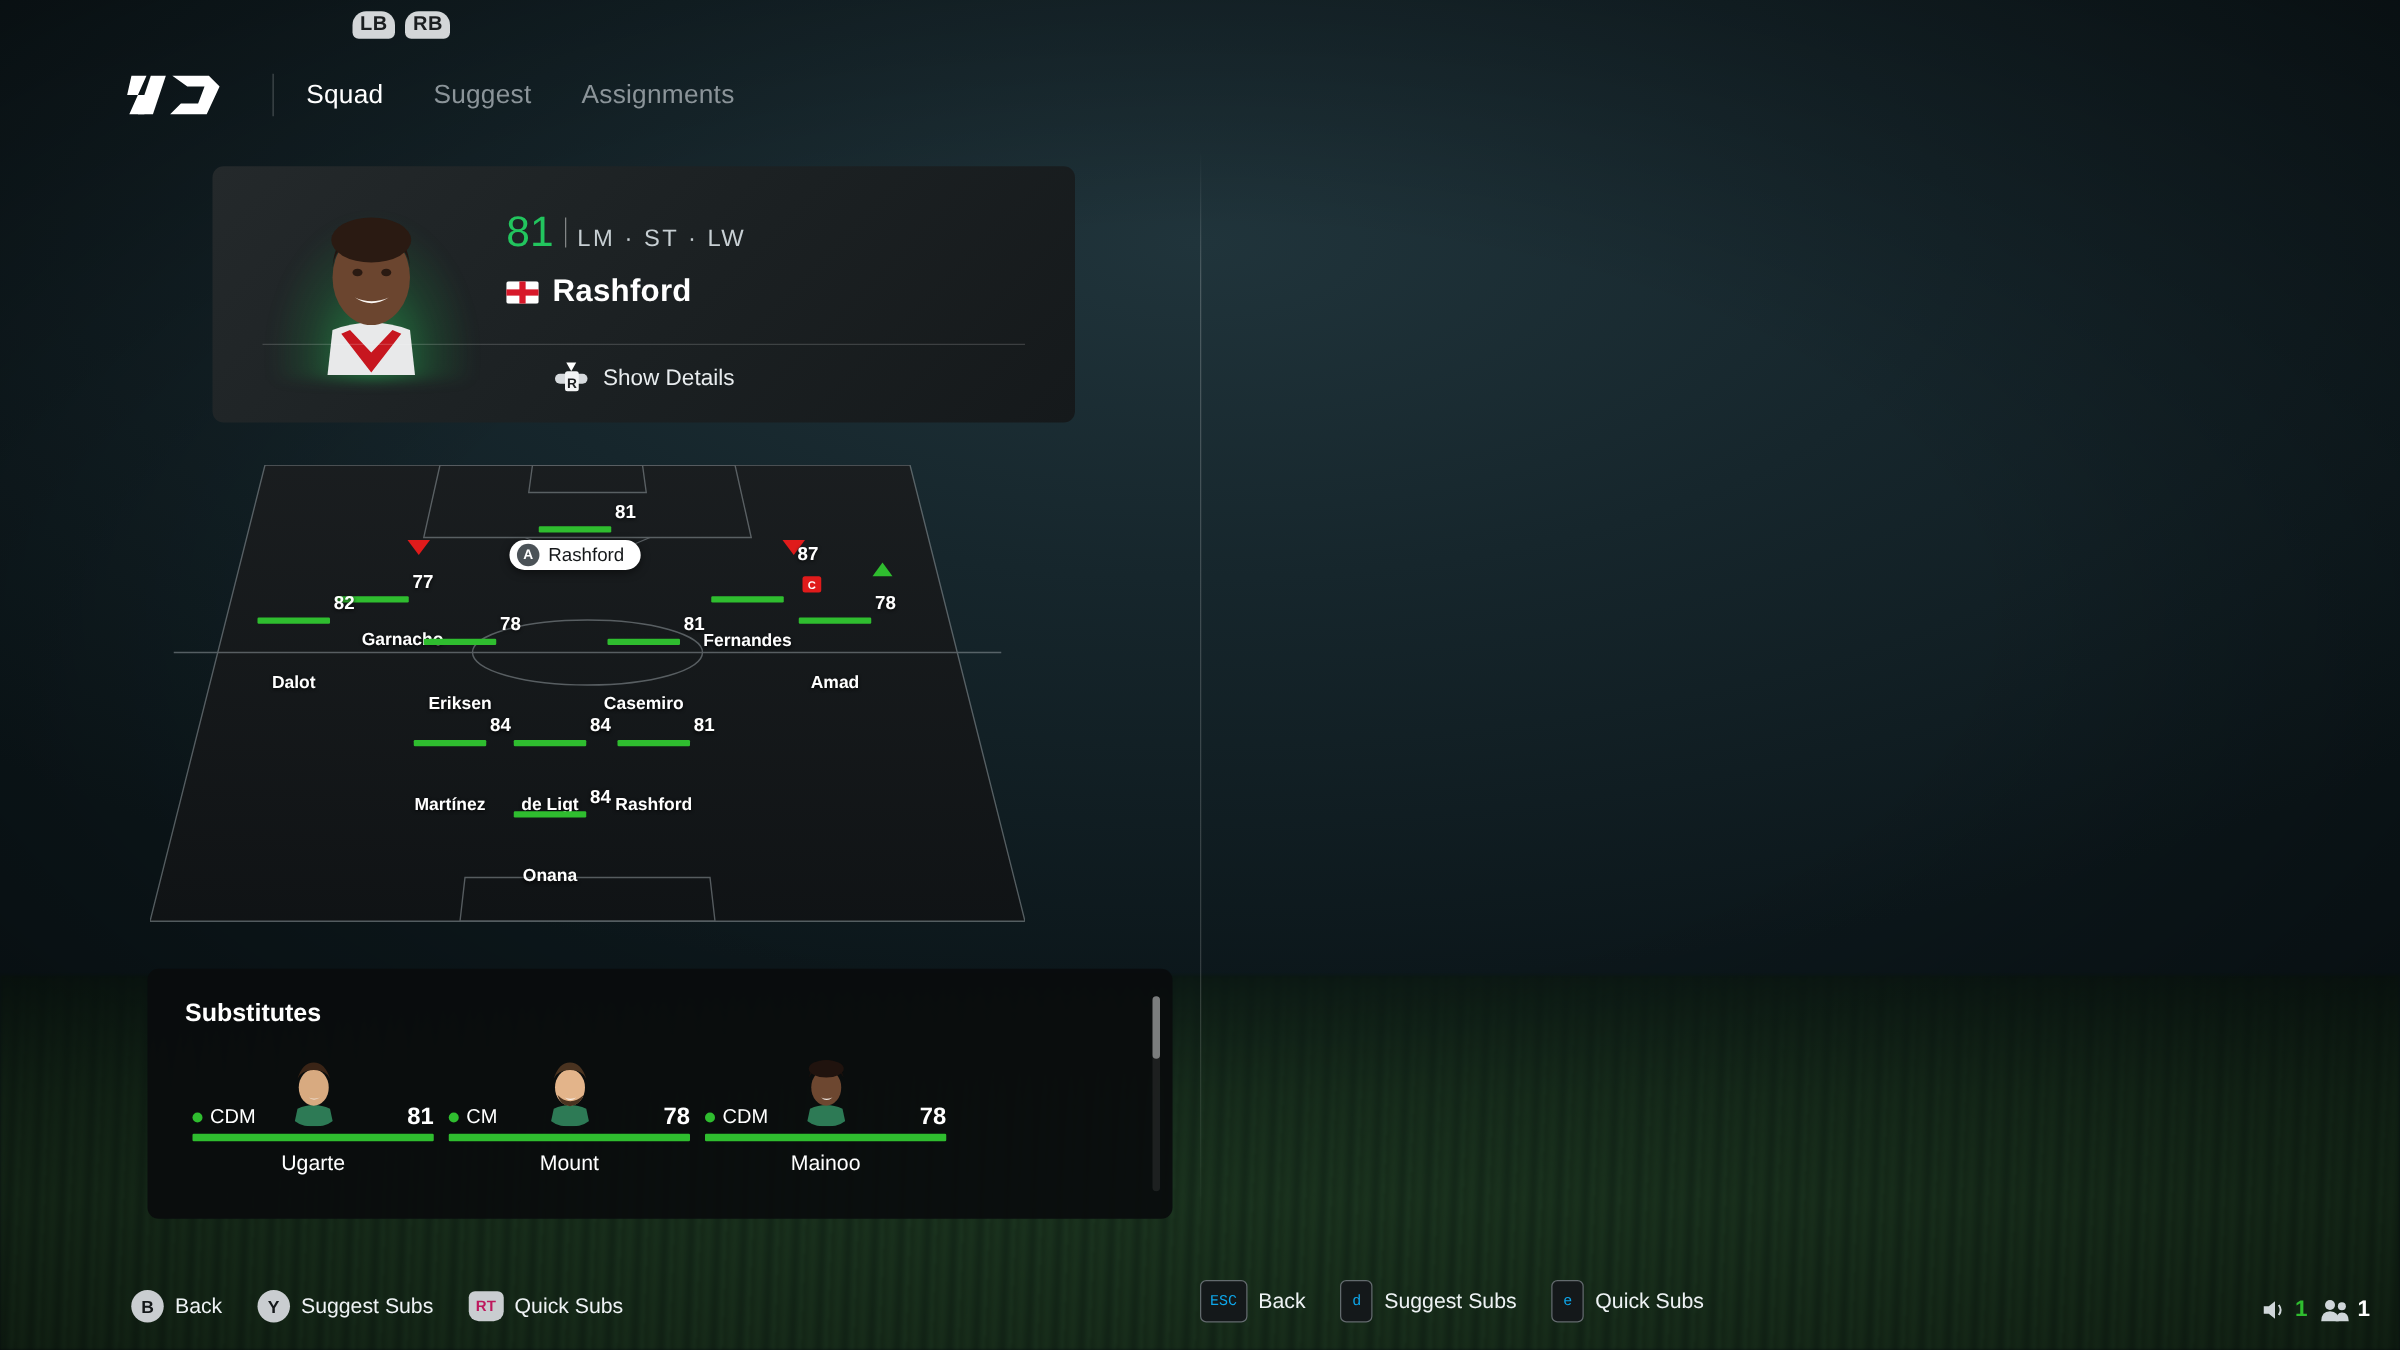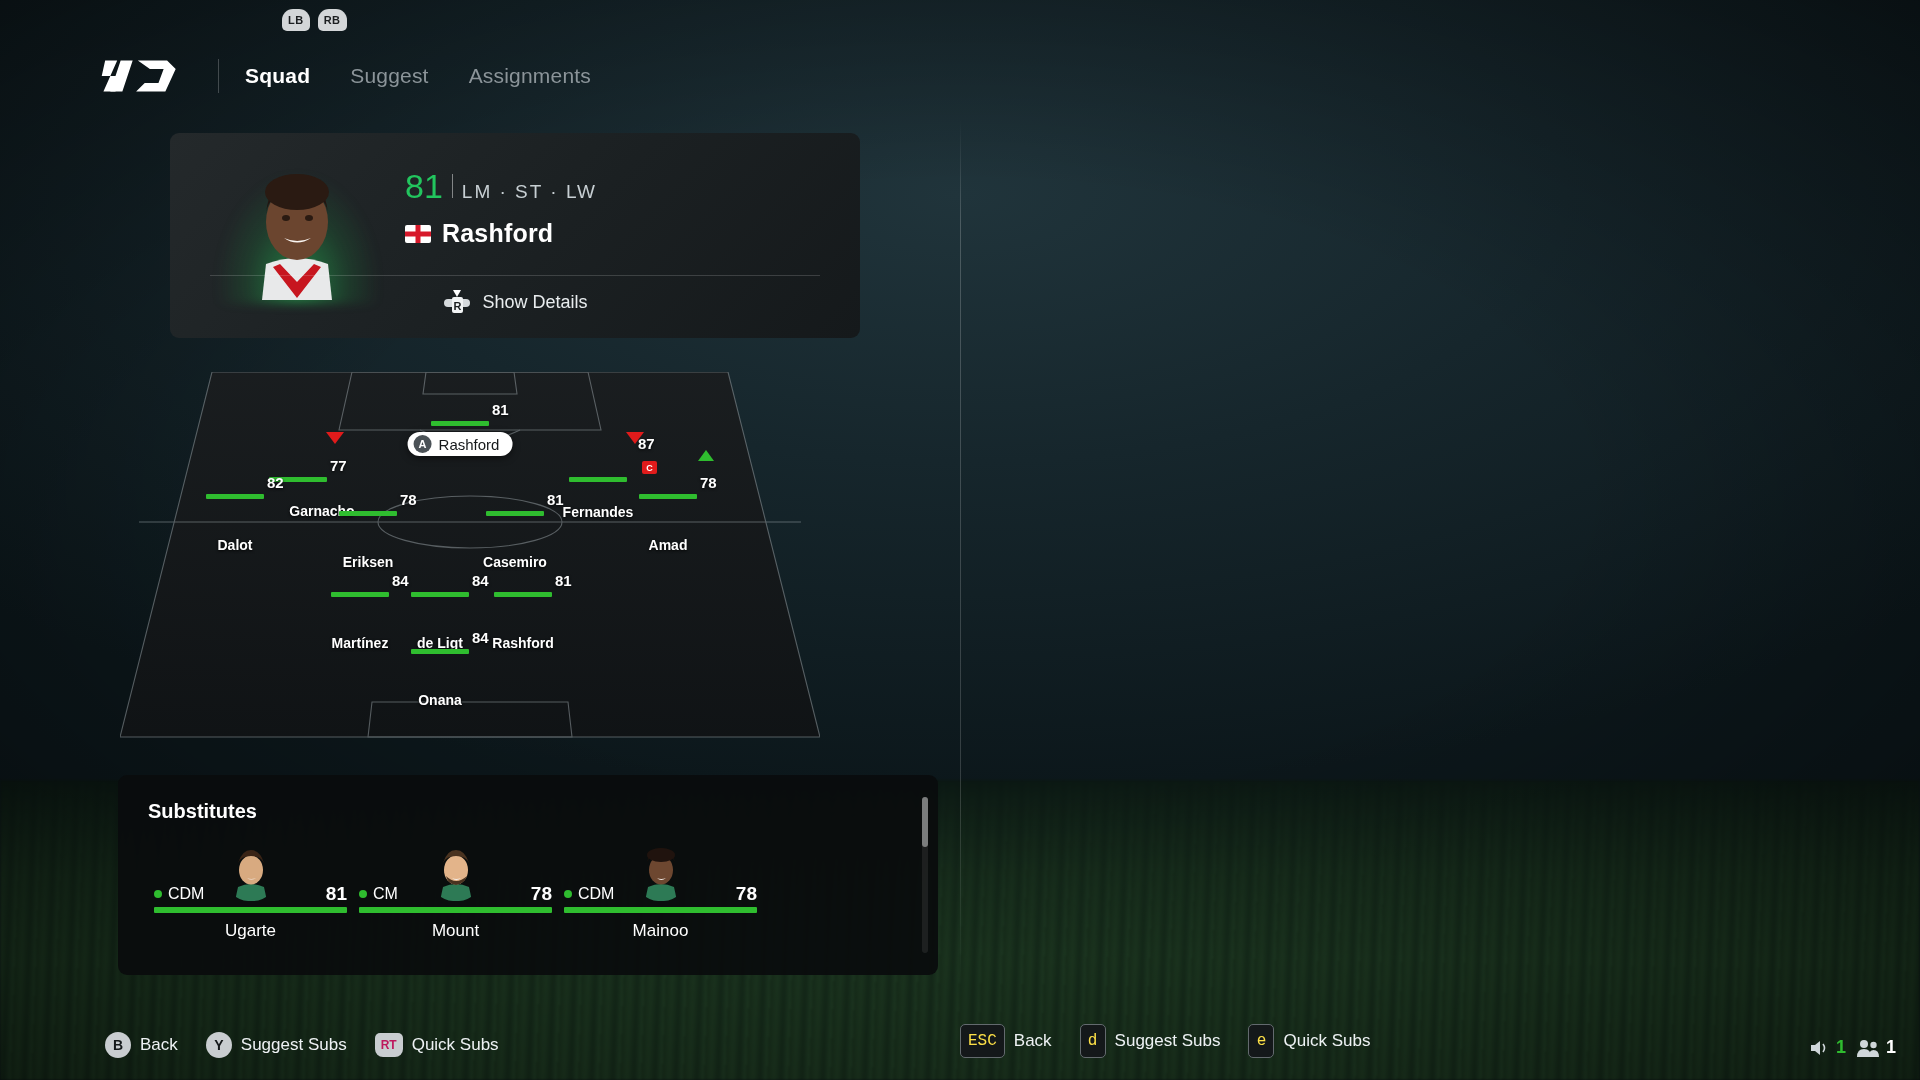--- a/index.html
+++ b/index.html
@@ -45,30 +45,30 @@
 
   
   .tab-hints { position: absolute; top: 9px; display: flex; gap: 8px; }
   .hint-key {
     display: inline-flex; align-items: center; justify-content: center;
     min-width: 26px; height: 22px; padding: 0 6px;
     font-size: 12px; font-weight: bold; letter-spacing: .5px;
   }
   .hint-key.bumper {
     background: #d3d6d8; color: #1b1e20;
-    border-radius: 11px 11px 5px 5px; font-size: 11px;
+    border-radius: 11px 11px 5px 5px; font-size: 16px;
   }
 
   
   .header { position: absolute; top: 50px; display: flex; align-items: center; height: 52px; }
   .ko-logo { width: 86px; height: 46px; flex: none; }
   .nav-sep { width: 1px; height: 34px; background: rgba(255,255,255,0.22); margin: 0 26px 0 32px; }
   .nav { display: flex; align-items: center; gap: 40px; }
   .nav-item { font-size: 21px; color: #8b9499; letter-spacing: .2px; white-space: nowrap; }
-  .nav-item.active { color: #fff; font-weight: bold; text-align: right; }
+  .nav-item.active { color: #fff; font-weight: normal; text-align: right; }
 
   
   .player-card {
     position: absolute; top: 133px; width: 690px; height: 205px;
     background: linear-gradient(135deg, #24292b 0%, #1b2022 55%, #15191b 100%);
     border-radius: 9px;
     overflow: hidden;
   }
   .pc-portrait {
     position: absolute; left: 52px; bottom: 38px; width: 150px; height: 148px;
@@ -198,24 +198,24 @@
     font-size: 14px; font-weight: bold;
   }
   .pad-trig {
     min-width: 28px; height: 24px; padding: 10px 5px;
     background: #c9cdd0; color: #be185d; border-radius: 5px 5px 8px 8px;
     display: inline-flex; align-items: center; justify-content: center;
     font-size: 12px; font-weight: bold;
   }
   .kbd-btn {
     min-width: 26px; height: 25px; padding: 16px 7px;
-    background: #14181a; color: #fde047;
+    background: #14181a; color: #0ea5e9;
     border: 1px solid #636a6e; border-radius: 5px;
     display: inline-flex; align-items: center; justify-content: center;
-    font-family: "Liberation Mono", monospace; font-size: 16px;
+    font-family: "Liberation Mono", monospace; font-size: 12px;
   }
 
   #bottom-right {
     position: absolute; right: 24px; bottom: 22px;
     display: flex; align-items: center; gap: 10px;
   }
   .br-group { display: flex; align-items: center; gap: 6px; }
   .br-num { font-size: 18px; color: #2fbd2f; font-weight: bold; }
   .spk-icon { width: 22px; height: 20px; }
   .ppl-icon { width: 24px; height: 20px; }

